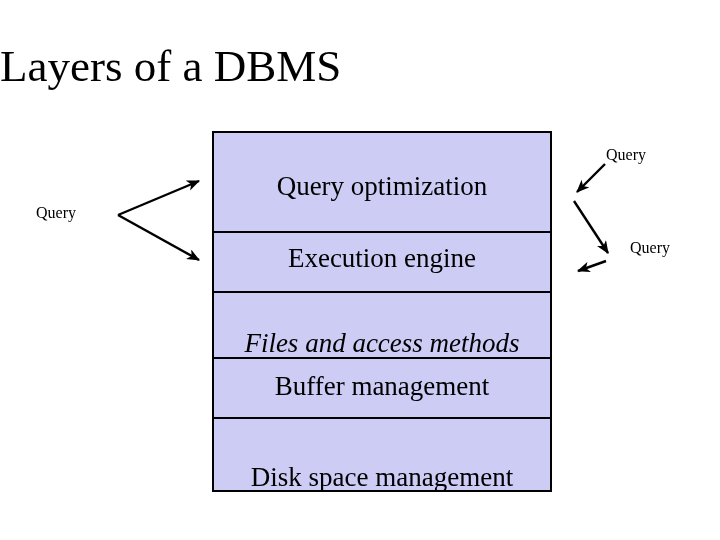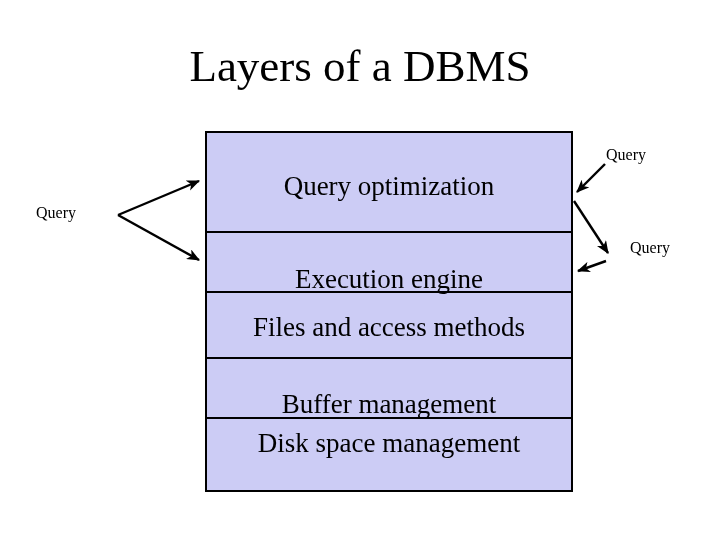--- a/index.html
+++ b/index.html
@@ -6,42 +6,42 @@
   body{
     width:720px;height:540px;
     background:#ffffff;
     font-family:"Liberation Serif","DejaVu Serif",serif;
     color:var(--text-color,#000);
   }
   .slide{position:relative;width:720px;height:540px;background:var(--background,#fff);overflow:hidden;}
 
   .title{
     position:absolute;top:40px;left:0;width:100%;
-    margin:0;text-align:center;
+    margin:0;
     font-size:45px;font-weight:400;letter-spacing:0px;
   }
 
   .stack{
-    position:absolute;left:205px;top:131px;width:368px;height:361px;
+    position:absolute;left:212px;top:131px;width:340px;height:361px;
     box-sizing:border-box;
     background:var(--layer-fill,#CCCCF5);
     border:2px solid var(--line-color,#000);
   }
   .layer{
     box-sizing:border-box;
     border-bottom:2px solid var(--line-color,#000);
     text-align:center;
     font-size:27px;line-height:1.15;
   }
   .layer:last-child{border-bottom:none;}
   .l1{height:100px;padding-top:38px;}
-  .l2{height:60px;padding-top:31px;}
-  .l3{height:66px;padding-top:19px;}
-  .l4{height:60px;padding-top:30px;}
-  .l5{height:71px;padding-top:9px;}
+  .l2{height:60px;padding-top:10px;}
+  .l3{height:66px;padding-top:35px;font-style:italic;}
+  .l4{height:60px;padding-top:12px;}
+  .l5{height:71px;padding-top:9px;margin-top:34px;}
 
   .label{position:absolute;font-size:16px;}
   .label-left{left:36px;top:197px;line-height:32px;text-align:left;}
   .label-query{left:606px;top:140px;line-height:30px;}
   .label-plan{left:586px;top:233px;width:128px;text-align:center;line-height:29px;}
 
   .arrows{position:absolute;left:0;top:0;width:720px;height:540px;pointer-events:none;}
   .arrows line{stroke:var(--line-color,#000);stroke-width:2.4px;}
 </style>
 </head>

